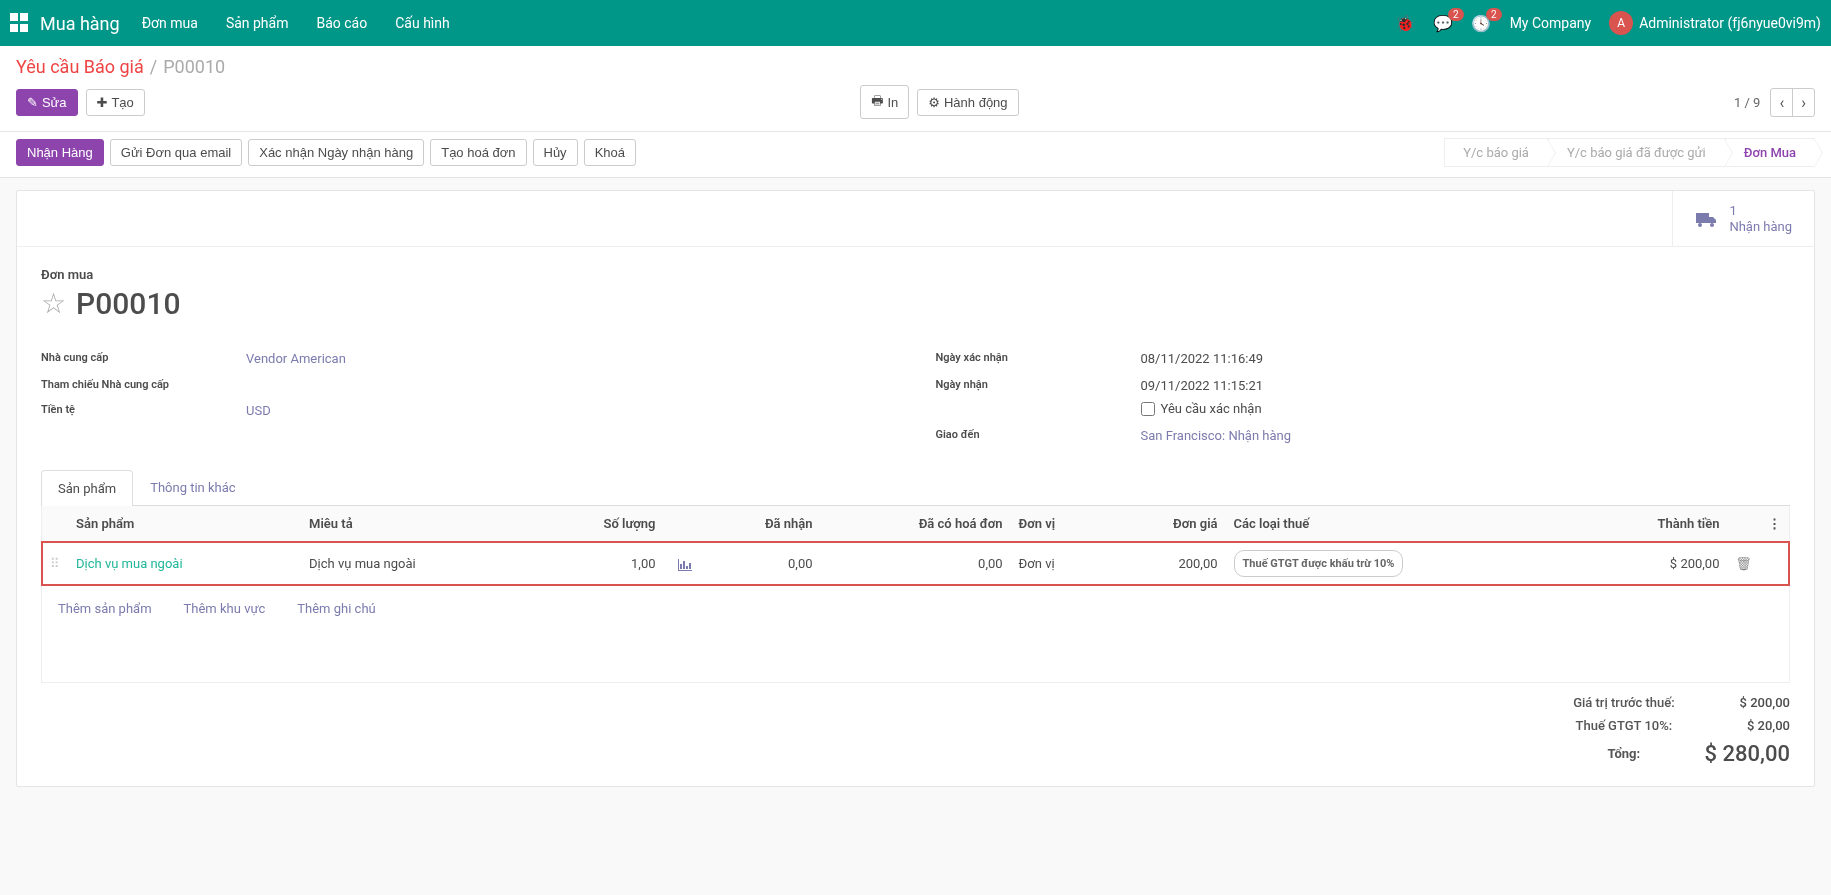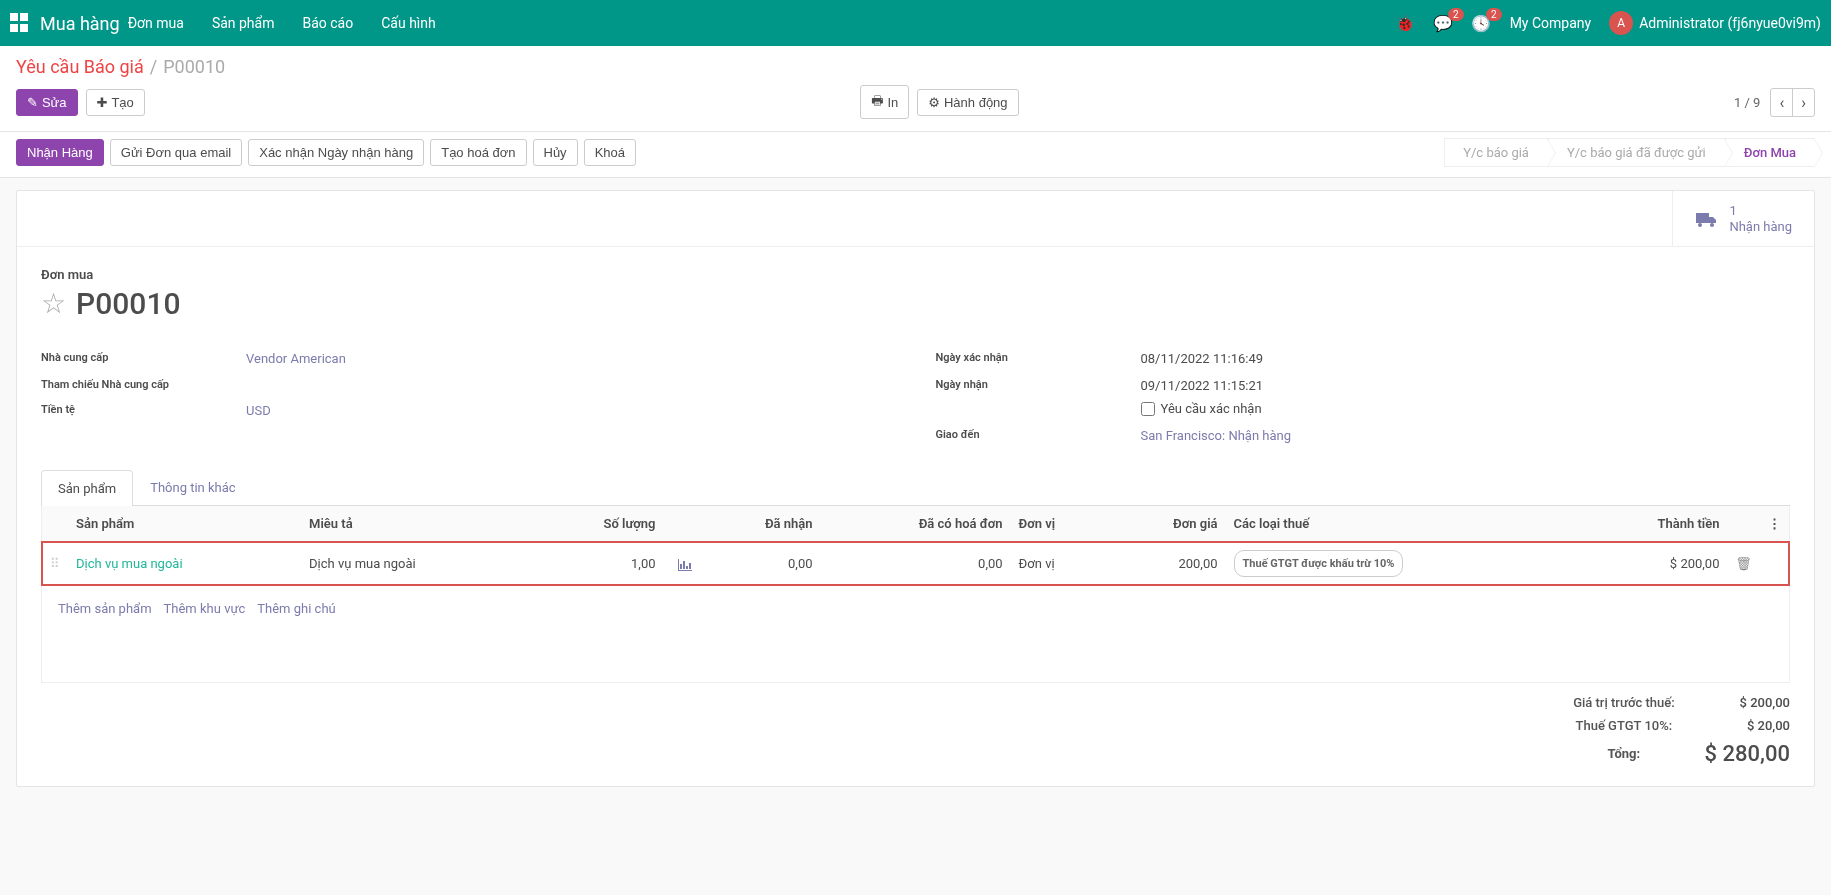--- a/index.html
+++ b/index.html
@@ -2,21 +2,21 @@
 <html><head>
 <meta charset="utf-8">
 <style>
 * { box-sizing: border-box; margin: 0; padding: 0; }
 body { font-family: -apple-system, BlinkMacSystemFont, "Segoe UI", Roboto, "Helvetica Neue", Arial, sans-serif; font-size: 13px; color: #4c4c4c; background: #f9f9f9; }
 
 
 .navbar { background: #009688; color: #fff; height: 46px; display: flex; align-items: center; padding: 0 10px; }
 .navbar .apps-icon { width: 20px; height: 20px; display: inline-flex; flex-wrap: wrap; gap: 2px; margin-right: 10px; cursor: pointer; }
 .navbar .apps-icon span { width: 8px; height: 8px; background: #fff; }
-.navbar .brand { font-size: 18px; font-weight: 400; margin-right: 8px; cursor: pointer; text-align: center; }
+.navbar .brand { font-size: 18px; font-weight: 400; margin-right: 22px; cursor: pointer; text-align: center; }
 .navbar .menu { display: flex; gap: 28px; flex: 1; }
 .navbar .menu a { color: #fff; text-decoration: none; font-size: 14px; cursor: pointer; }
 .navbar .right { display: flex; align-items: center; gap: 18px; }
 .navbar .right .icon-btn { position: relative; cursor: pointer; font-size: 16px; }
 .navbar .badge { position: absolute; top: -6px; right: -10px; background: #d9534f; color: #fff; border-radius: 10px; font-size: 10px; padding: 1px 5px; min-width: 14px; text-align: center; }
 .avatar { width: 24px; height: 24px; border-radius: 50%; background: #d9534f; color:#fff; display:inline-flex; align-items:center; justify-content:center; font-size:12px; margin-right:6px; }
 .user-area { display:flex; align-items:center; cursor:pointer; font-size: 14px; }
 
 
 .controls { background: #fff; border-bottom: 1px solid #e5e5e5; }
@@ -75,21 +75,21 @@
 table { width:100%; border-collapse:collapse; font-size:13px; }
 th { text-align:left; font-weight:600; padding: 10px 8px; border-bottom:1px solid #eee; background:#fafafa; color:#4c4c4c; }
 th.right, td.right { text-align:right; }
 td { padding: 8px 8px; background:#fff; }
 tr.data-row { outline: 2px solid #d9534f; outline-offset:-1px; }
 tr.data-row td .product-link { color:#21b799; }
 .tax-tag { display:inline-block; border:1px solid #ccc; border-radius:10px; padding: 6px 8px; font-size:11px; color:#666;font-weight:bold; }
 .handle { color:#ccc; cursor:grab; }
 .trash { color:#888; cursor:pointer; }
 .chart-icon { color:#7c7bad; margin-left:6px; cursor:pointer; }
-.add-links { display:flex; gap:12px; padding:8px; }
+.add-links { display:flex; gap:32px; padding:8px; }
 .add-links a { color:#7c7bad; font-size:13px; cursor:pointer; text-decoration:none; }
 
 
 .totals { margin: 12px 24px 0; display:flex; justify-content:flex-end; }
 .totals-inner { display:grid; grid-template-columns: auto auto; gap: 8px 30px; font-size:13px; align-items:center; }
 .totals-inner .tlabel { text-align:center; font-weight:500; color:#555; }
 .totals-inner .tvalue { text-align:right; font-weight:500; }
 .totals-inner .tvalue.grand { font-size:22px; font-weight:500; }
 
 svg { display:inline-block; vertical-align:middle; }

